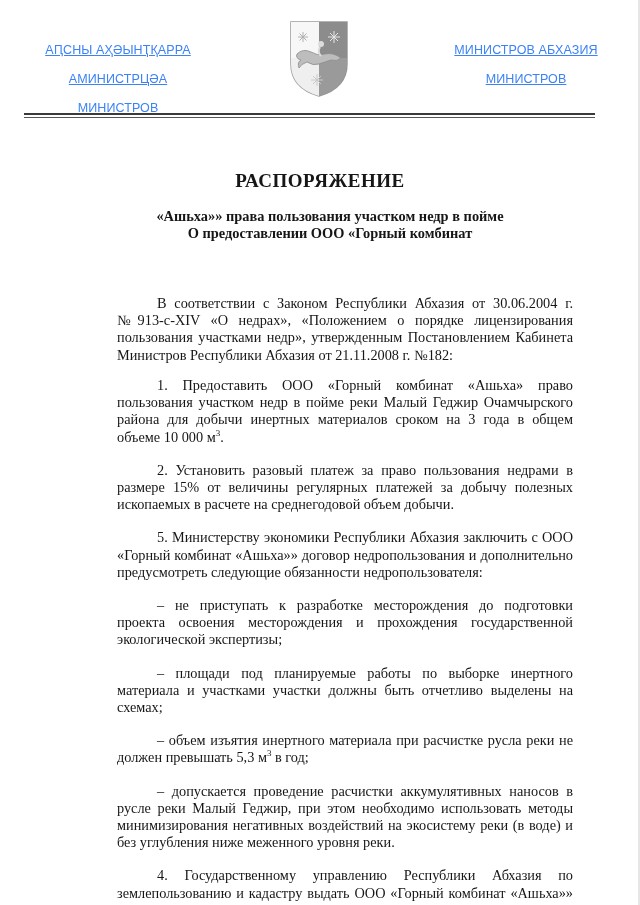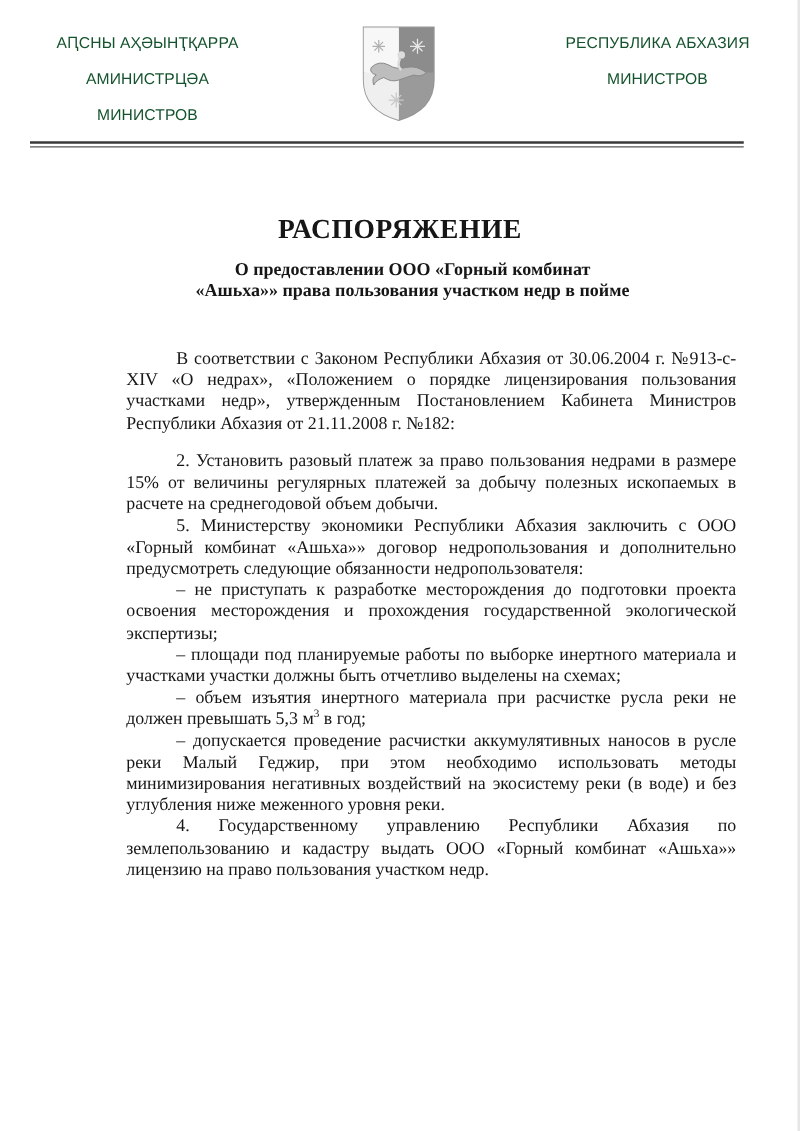--- a/index.html
+++ b/index.html
@@ -17,25 +17,26 @@
     .page-edge {
       position: absolute;
       top: 0;
       right: 0;
       width: 2px;
       height: 905px;
       background: #e6e6e6;
     }
     .hdr-col {
       position: absolute;
-      top: 20px;
+      top: 36px;
       font-family: "Liberation Sans", sans-serif;
       font-size: 12.5px;
       letter-spacing: 0.1px;
-      color: #14532d;
+      color: #3b82f6;
+      text-decoration: underline;
     }
     .hdr-col div {
       height: 29px;
       line-height: 29px;
       white-space: nowrap;
     }
     .hdr-left { left: 43px; width: 150px; text-align: center; }
     .hdr-right { left: 446px; width: 160px; text-align: center; }
 
     .emblem {
@@ -57,21 +58,21 @@
     .doc {
       font-family: "Liberation Serif", serif;
       color: #161616;
     }
     .doc-title {
       position: absolute;
       top: 170px;
       left: 0;
       width: 640px;
       text-align: center;
-      font-size: 22px;
+      font-size: 19px;
       font-weight: bold;
       letter-spacing: 0.5px;
     }
     .subject {
       position: absolute;
       top: 208px;
       left: 120px;
       width: 420px;
       text-align: center;
       font-size: 14.4px;
@@ -83,21 +84,21 @@
     .body-text {
       position: absolute;
       left: 101px;
       width: 488px;
       font-size: 14.3px;
       line-height: 17.2px;
     }
     .para {
       text-align: justify;
       text-indent: 40px;
-      margin: 0;
+      margin: 16px;
     }
     .preamble { top: 279px; }
     .items { top: 361px; }
     sup { font-size: 9px; line-height: 0; }
   </style>
 </head>
 <body>
 
 <div class="page-edge"></div>
 
@@ -130,40 +131,41 @@
       <line x1="24" y1="62" x2="36" y2="62"></line>
     <line x1="26" y1="58" x2="34" y2="66"></line>
       <line x1="34" y1="58" x2="26" y2="66"></line>
   </g>
   <path d="M10 36 Q16 30 24 34 Q30 38 38 36 Q46 34 54 40 Q50 44 44 42 Q38 44 32 46 Q26 48 20 44 Q14 46 12 50 Q10 44 14 42 Q8 40 10 36 Z" fill="#bdbdbd" stroke="#8a8a8a" stroke-width="0.8"></path>
   <circle cx="34" cy="26" r="3" fill="#dcdcdc"></circle>
   <path d="M33 29 Q30 34 34 38" stroke="#dcdcdc" stroke-width="2" fill="none"></path>
 </svg>
 
 <div class="hdr-col hdr-right">
-  <div>РЕСПУБЛИКА АБХАЗИЯ</div>
+  <div>МИНИСТРОВ АБХАЗИЯ</div>
   <div>МИНИСТРОВ</div>
 </div>
 
 <div class="rule rule1"></div>
 <div class="rule rule2"></div>
 
 <div class="doc">
   <div class="doc-title">РАСПОРЯЖЕНИЕ</div>
 
   <div class="subject">
+    <div>«Ашьха»» права пользования участком недр в пойме</div>
     <div>О предоставлении ООО «Горный комбинат</div>
-    <div>«Ашьха»» права пользования участком недр в пойме</div>
   </div>
 
   <div class="body-text preamble">
     <p class="para">В соответствии с Законом Республики Абхазия от 30.06.2004 г. №913-с-XIV «О недрах», «Положением о порядке лицензирования пользования участками недр», утвержденным Постановлением Кабинета Министров Республики Абхазия от 21.11.2008 г. №182:</p>
   </div>
 
   <div class="body-text items">
+    <p class="para"><span>1. Предоставить ООО «Горный комбинат «Ашьха» право пользования участком недр в пойме реки Малый Геджир Очамчырского района для добычи инертных материалов сроком на 3 года в общем объеме 10 000 м</span><sup>3</sup><span>.</span></p>
     <p class="para">2. Установить разовый платеж за право пользования недрами в размере 15% от величины регулярных платежей за добычу полезных ископаемых в расчете на среднегодовой объем добычи.</p>
     <p class="para">5. Министерству экономики Республики Абхазия заключить с ООО «Горный комбинат «Ашьха»» договор недропользования и дополнительно предусмотреть следующие обязанности недропользователя:</p>
     <p class="para">– не приступать к разработке месторождения до подготовки проекта освоения месторождения и прохождения государственной экологической экспертизы;</p>
     <p class="para">– площади под планируемые работы по выборке инертного материала и участками участки должны быть отчетливо выделены на схемах;</p>
     <p class="para"><span>– объем изъятия инертного материала при расчистке русла реки не должен превышать 5,3 м</span><sup>3</sup><span> в год;</span></p>
     <p class="para">– допускается проведение расчистки аккумулятивных наносов в русле реки Малый Геджир, при этом необходимо использовать методы минимизирования негативных воздействий на экосистему реки (в воде) и без углубления ниже меженного уровня реки.</p>
     <p class="para">4. Государственному управлению Республики Абхазия по землепользованию и кадастру выдать ООО «Горный комбинат «Ашьха»» лицензию на право пользования участком недр.</p>
   </div>
 </div>
 

